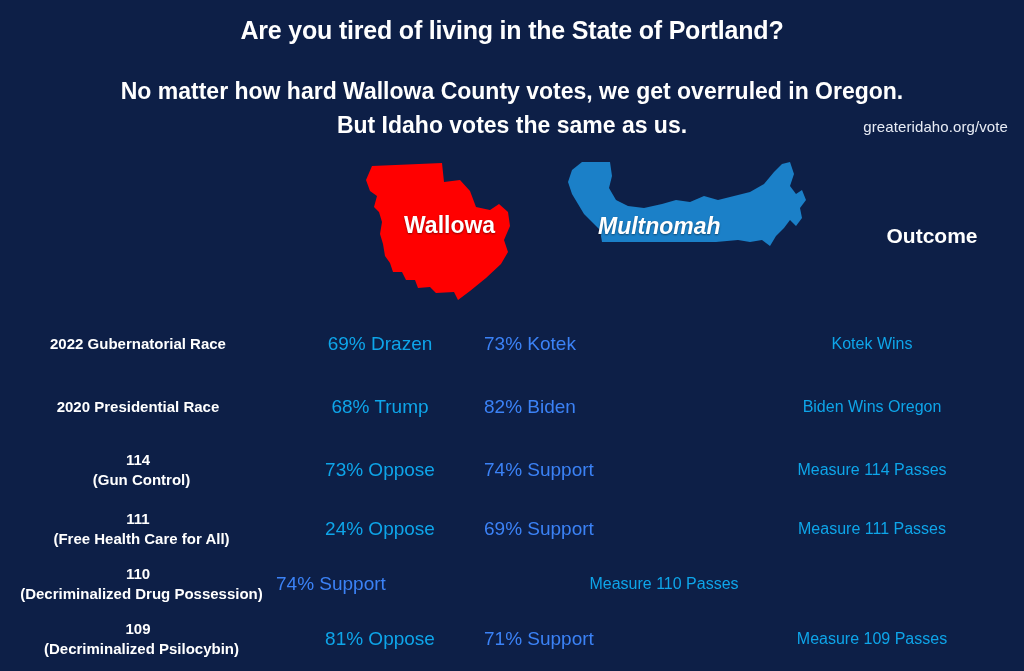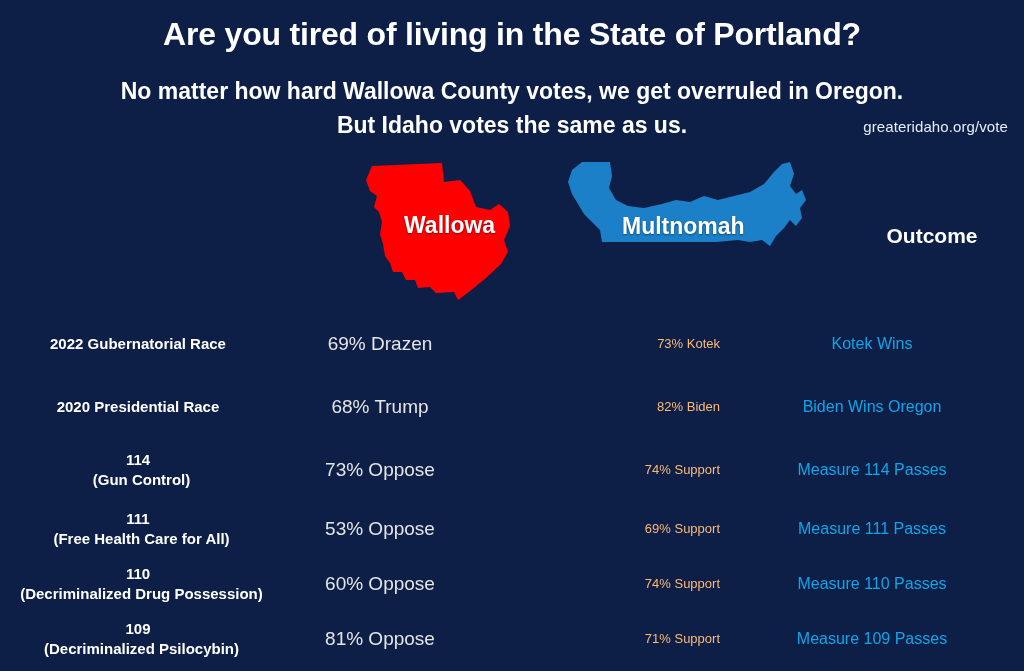--- a/index.html
+++ b/index.html
@@ -16,21 +16,21 @@
     position: relative;
   }
 
   
   .headline {
     position: absolute;
     top: 16px;
     left: 0;
     width: 1024px;
     text-align: center;
-    font-size: 32px;
+    font-size: 25px;
     font-weight: bold;
     letter-spacing: -0.2px;
     color: #ffffff;
   }
   .subhead {
     position: absolute;
     top: 74px;
     left: 0;
     width: 1024px;
     text-align: center;
@@ -73,21 +73,21 @@
   }
   .map-label {
     position: absolute;
     font-size: 23px;
     font-weight: bold;
     color: #ffffff;
     text-shadow: 0 1px 2px rgba(0,0,0,0.45);
     white-space: nowrap;
   }
   .label-wallowa { left: 404px; top: 212px; }
-  .label-multnomah { left: 622px; top: 213px; }
+  .label-multnomah { left: 598px; top: 213px; font-style: italic; }
 
   .col-outcome-head {
     position: absolute;
     left: 840px;
     top: 224px;
     width: 184px;
     text-align: center;
     font-size: 21px;
     font-weight: bold;
     color: #ffffff;
@@ -121,28 +121,28 @@
     display: block;
     font-size: 15px;
     font-weight: bold;
     margin-left: 7px;
   }
   .c-wallowa {
     width: 208px;
     text-align: center;
     font-size: 19px;
     font-weight: normal;
-    color: #e5e5e5;
+    color: #0ea5e9;
   }
   .c-multnomah {
     width: 236px;
-    text-align: right;
-    font-size: 13px;
-    font-weight: normal;
-    color: #fdba74;
+    text-align: left;
+    font-size: 19px;
+    font-weight: normal;
+    color: #3b82f6;
   }
   .c-outcome {
     width: 304px;
     text-align: center;
     font-size: 16px;
     font-weight: normal;
     color: #0ea5e9;
   }
   .hidden-sub { display: none; }
 </style>
@@ -212,31 +212,30 @@
     <div class="c-wallowa">73% Oppose</div>
     <div class="c-multnomah">74% Support</div>
     <div class="c-outcome">Measure 114 Passes</div>
   </div>
 
   <div class="row short">
     <div class="c-label">
       <span>111</span>
       <span class="sub">(Free Health Care for All)</span>
     </div>
-    <div class="c-wallowa">53% Oppose</div>
+    <div class="c-wallowa">24% Oppose</div>
     <div class="c-multnomah">69% Support</div>
     <div class="c-outcome">Measure 111 Passes</div>
   </div>
 
   <div class="row short">
     <div class="c-label">
       <span>110</span>
       <span class="sub">(Decriminalized Drug Possession)</span>
     </div>
-    <div class="c-wallowa">60% Oppose</div>
     <div class="c-multnomah">74% Support</div>
     <div class="c-outcome">Measure 110 Passes</div>
   </div>
 
   <div class="row short">
     <div class="c-label">
       <span>109</span>
       <span class="sub">(Decriminalized Psilocybin)</span>
     </div>
     <div class="c-wallowa">81% Oppose</div>

